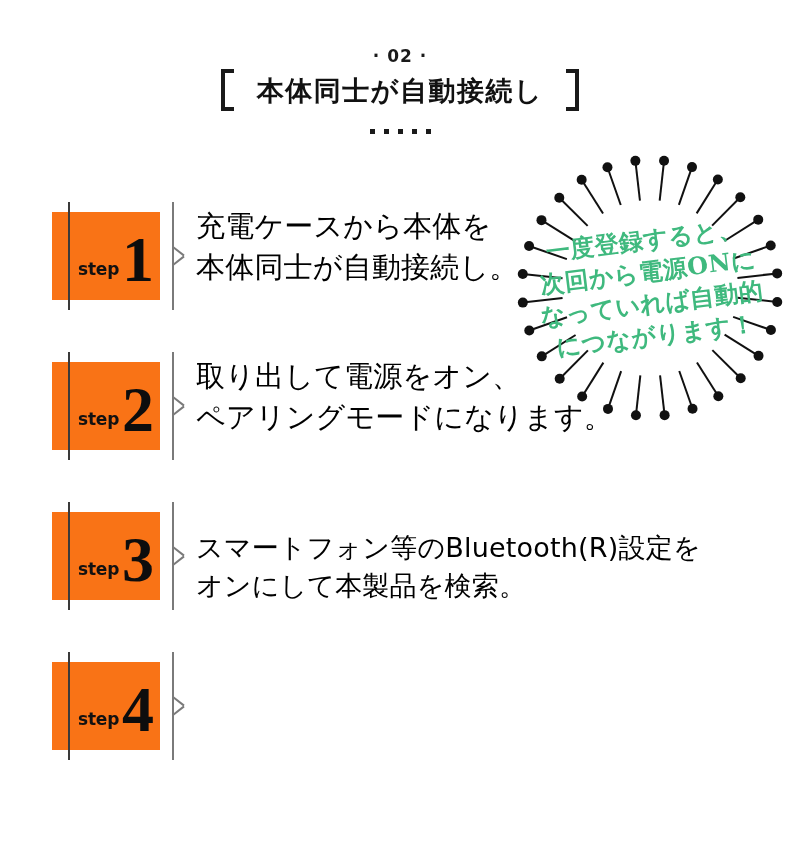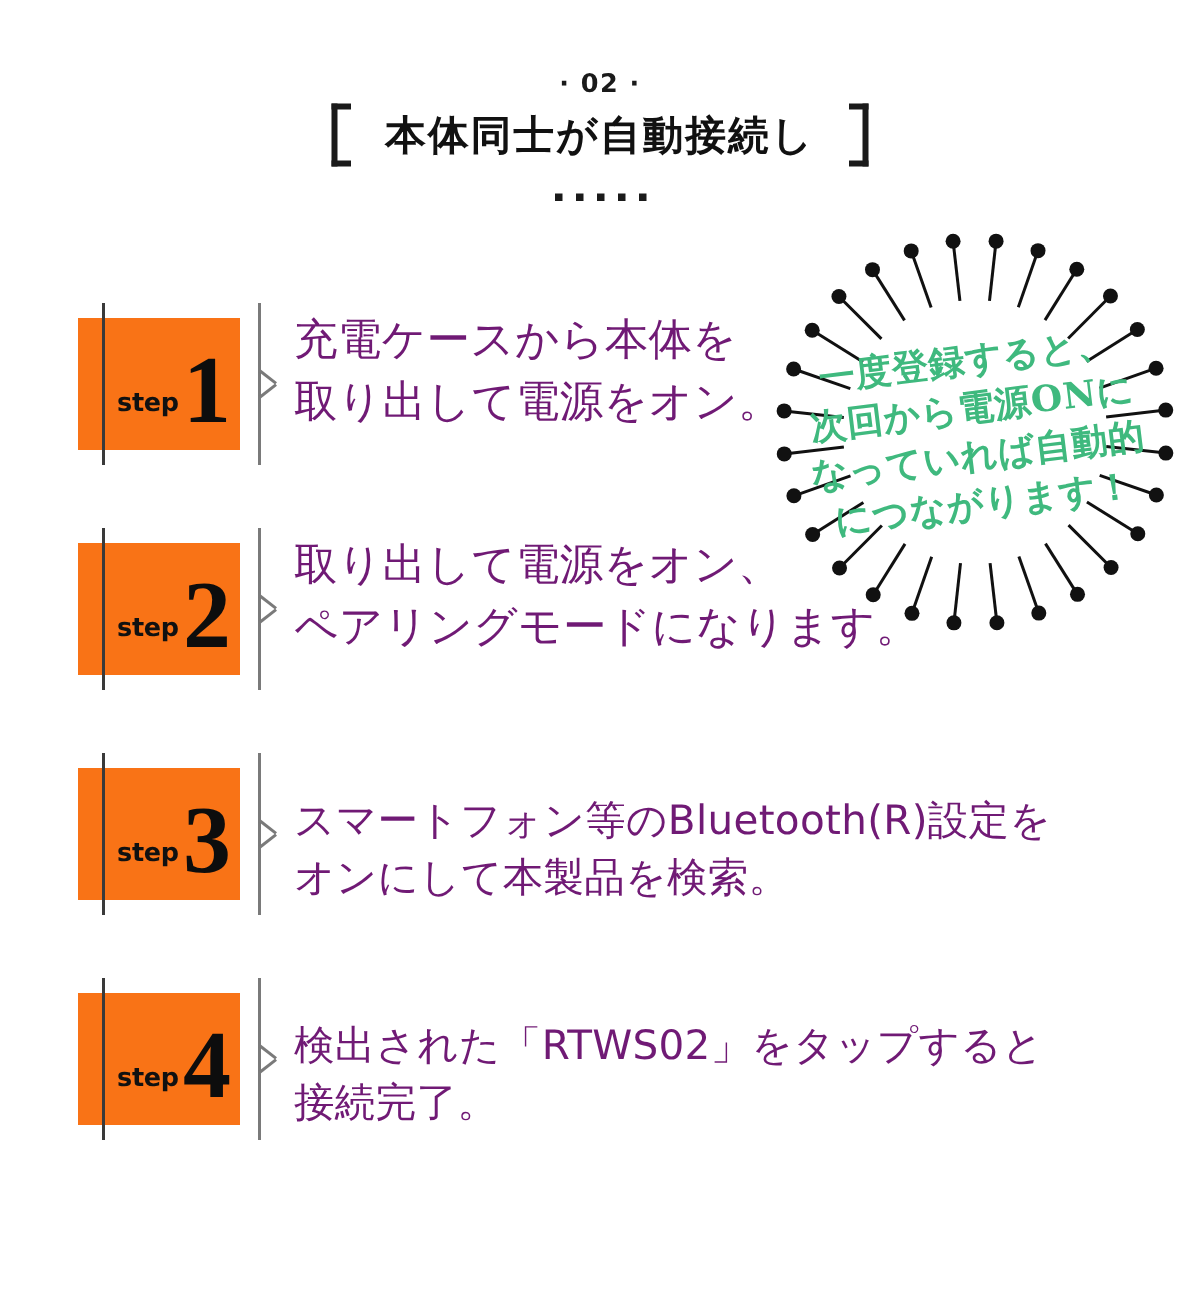--- a/index.html
+++ b/index.html
@@ -185,21 +185,21 @@
     transform: rotate(-38deg);
   }
 
   .step-text {
     position: absolute;
     left: 196px;
     top: 6px;
     font-family: "DejaVu Sans", "Liberation Sans", sans-serif;
     font-size: 29px;
     font-weight: 400;
-    color: #701a75;
+    color: #000000;
     line-height: 1.42;
     letter-spacing: 0.2px;
     white-space: nowrap;
   }
   .step-text .line { display: block; }
   .step-text.small { font-size: 27px; margin-top: 23px; }
 
   
   .callout {
     position: absolute;
@@ -334,21 +334,21 @@
             <span class="badge-number">1</span>
           </div>
         </div>
         <div class="step-chevron">
           <span class="bar"></span>
           <span class="tip-top"></span>
           <span class="tip-bot"></span>
         </div>
         <div class="step-text">
           <span class="line">充電ケースから本体を</span>
-          <span class="line">取り出して電源をオン。</span>
+          <span class="line">本体同士が自動接続し。</span>
         </div>
       </div>
       <div class="step-row">
         <div class="step-badge">
           <div class="badge-inner">
             <span class="badge-rule"></span>
             <span class="badge-step-label">step</span>
             <span class="badge-number">2</span>
           </div>
         </div>
@@ -386,20 +386,16 @@
             <span class="badge-rule"></span>
             <span class="badge-step-label">step</span>
             <span class="badge-number">4</span>
           </div>
         </div>
         <div class="step-chevron">
           <span class="bar"></span>
           <span class="tip-top"></span>
           <span class="tip-bot"></span>
         </div>
-        <div class="step-text small">
-          <span class="line">検出された「RTWS02」をタップすると</span>
-          <span class="line">接続完了。</span>
-        </div>
       </div>
     </div>
 
 </div>
 
 </body></html>

